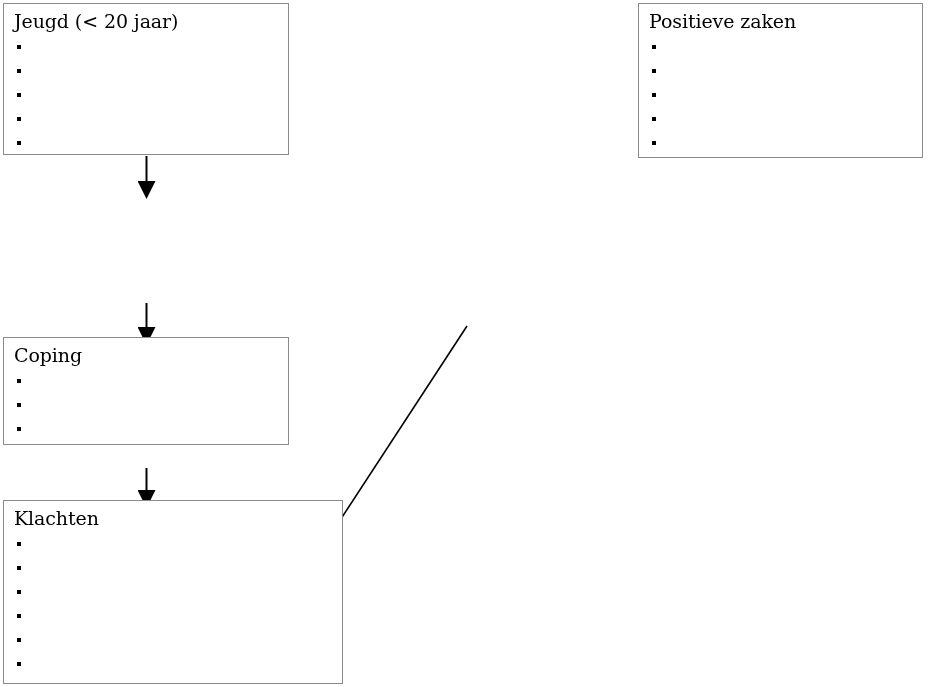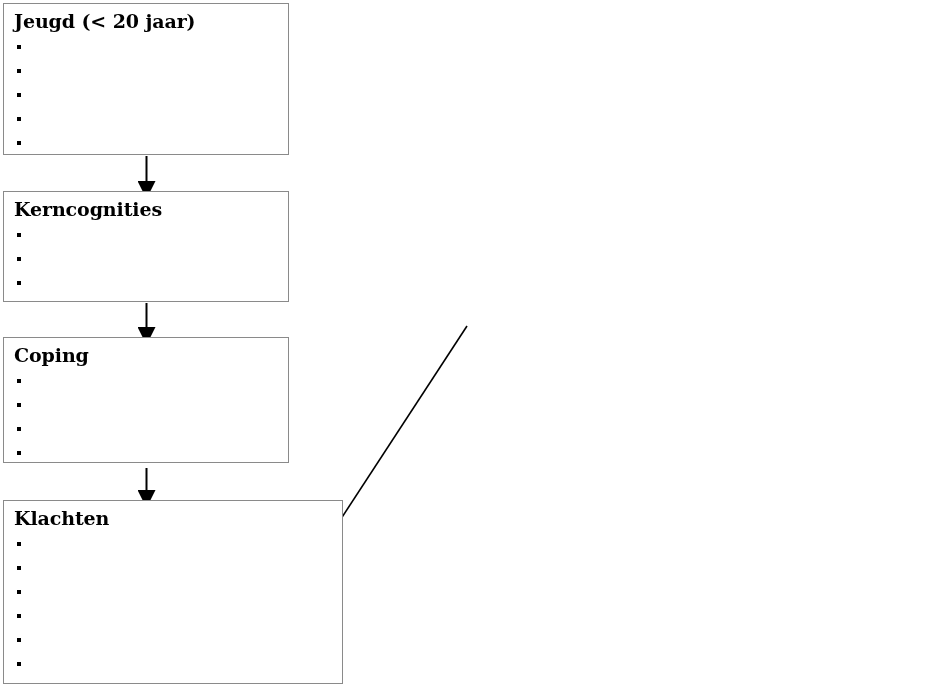--- a/index.html
+++ b/index.html
@@ -19,21 +19,21 @@
     position: absolute;
     box-sizing: border-box;
     background: #ffffff;
     border: 1px solid #8a8a8a;
     overflow: hidden;
   }
   .box-title {
     position: absolute;
     left: 10px;
     top: 6px;
-    font-weight: bold;
+    font-weight: normal;
     font-size: 19px;
     line-height: 23px;
     color: #000000;
     white-space: pre-line;
     letter-spacing: -0.1px;
     text-align: center;
   }
   .bullets {
     position: absolute;
     left: 10px;
@@ -98,32 +98,34 @@
     <div class="box-title">Jeugd (&lt; 20 jaar)</div>
     <ul class="bullets" style="top:31px;">
       <li></li>
       <li></li>
       <li></li>
       <li></li>
       <li></li>
     </ul>
   </div>
 
-
-  <div class="box" style="left:3px; top:191px; width:286px; height:111px;">
-    <div class="box-title">Kerncognities</div>
+  <div class="box" style="left:638px; top:3px; width:285px; height:155px;">
+    <div class="box-title">Positieve zaken</div>
     <ul class="bullets" style="top:31px;">
+      <li></li>
+      <li></li>
       <li></li>
       <li></li>
       <li></li>
     </ul>
   </div>
 
 
-  <div class="box" style="left:3px; top:337px; width:286px; height:126px;">
+
+  <div class="box" style="left:3px; top:337px; width:286px; height:108px;">
     <div class="box-title">Coping</div>
     <ul class="bullets" style="top:31px;">
       <li></li>
       <li></li>
       <li></li>
       <li></li>
     </ul>
   </div>
 
   <div class="box" style="left:3px; top:500px; width:340px; height:184px;">

